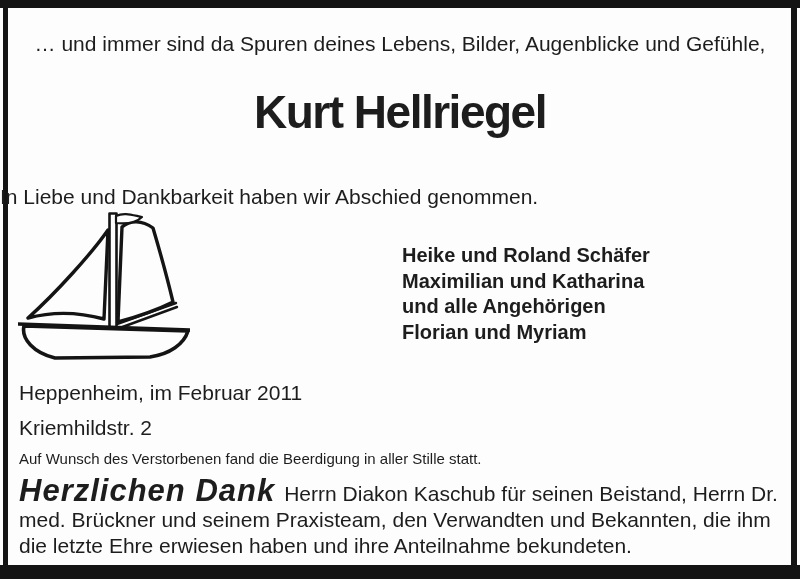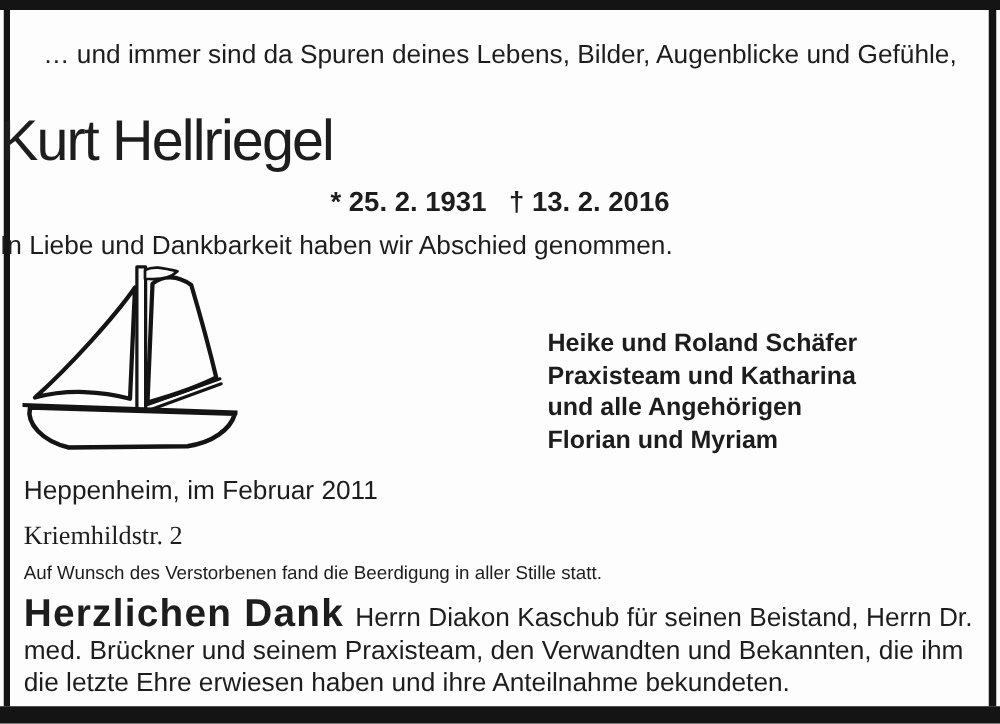--- a/index.html
+++ b/index.html
@@ -21,69 +21,66 @@
   .frame-bottom{position:absolute;left:0;bottom:0;width:800px;height:14px;background:var(--frame);}
   .frame-left{position:absolute;left:3px;top:8px;bottom:14px;width:5px;background:var(--frame);}
   .frame-right{position:absolute;right:3px;top:8px;bottom:14px;width:6px;background:var(--frame);}
 
   .epigraph{
     position:absolute;left:0;top:31px;width:100%;
     text-align:center;font-size:21px;line-height:25px;
   }
   .deceased-name{
     position:absolute;left:0;top:88px;width:100%;
-    text-align:left;font-size:46px;font-weight:normal;
+    text-align:center;font-size:46px;font-weight:bold;
     letter-spacing:-1.5px;line-height:48px;
   }
   .life-dates{
     position:absolute;left:0;top:149px;width:100%;
     text-align:center;font-size:22px;font-weight:bold;
   }
   .life-dates .birth{margin-right:18px;}
   .farewell{
     position:absolute;left:0;top:185px;width:100%;
     text-align:left;font-size:21px;
   }
   .boat{position:absolute;left:18px;top:211px;width:172px;height:152px;}
   .boat svg{width:100%;height:100%;}
   .mourners{
-    position:absolute;left:402px;top:263px;
-    font-size:20px;font-weight:bold;line-height:25.5px;margin-left:36px;
+    position:absolute;left:402px;top:243px;
+    font-size:20px;font-weight:bold;line-height:25.5px;
   }
   .place-date{position:absolute;left:19px;top:381px;font-size:21px;}
-  .address{position:absolute;left:19px;top:416px;font-size:21px;font-family:Liberation Serif, serif;}
+  .address{position:absolute;left:19px;top:416px;font-size:21px;}
   .burial{position:absolute;left:19px;top:450px;font-size:15px;}
   .thanks{
     position:absolute;left:19px;top:478px;width:770px;
     font-size:21px;line-height:26px;text-align:left;
   }
   .thanks-heading{
-    font-size:31px;font-weight:bold;
+    font-size:31px;font-weight:bold;font-style:italic;
     letter-spacing:1px;line-height:26px;margin-right:9px;
   }
 </style>
 </head>
 <body>
 
 <div class="page">
 
   <div class="frame-top"></div>
   <div class="frame-bottom"></div>
   <div class="frame-left"></div>
   <div class="frame-right"></div>
 
   <div class="epigraph">
     <div>… und immer sind da Spuren deines Lebens, Bilder, Augenblicke und Gefühle,</div>
   </div>
 
   <h1 class="deceased-name">Kurt Hellriegel</h1>
 
-  <div class="life-dates">
-    <span class="birth">* 25. 2. 1931</span><span class="death">† 13. 2. 2016</span>
-  </div>
 
   <div class="farewell">In Liebe und Dankbarkeit haben wir Abschied genommen.</div>
 
   <div class="boat">
     <svg viewBox="0 0 172 152" xmlns="http://www.w3.org/2000/svg" fill="none" stroke="#141414" stroke-linejoin="round" stroke-linecap="round">
 
       <path d="M90,19 C74,42 38,82 10,107 C36,100 64,102 86,108 Z" fill="#fdfdfd" stroke-width="3.4"></path>
 
       <path d="M104,16 C112,9 124,9 135,17 C143,44 150,70 155,91 C137,100 118,106 100,111 Z" fill="#fdfdfd" stroke-width="3.4"></path>
 
@@ -95,21 +92,21 @@
       <path d="M98,5 C106,1 114,4 124,6 C118,12 108,13 98,12 Z" fill="#fdfdfd" stroke-width="2.2"></path>
 
       <path d="M6,115 C3,128 16,142 37,147 L132,146 C152,143 166,133 170,120 Z" fill="#fdfdfd" stroke-width="3.6"></path>
 
       <path d="M0,113 L172,119" stroke-width="3.4"></path>
     </svg>
   </div>
 
   <div class="mourners">
     <div>Heike und Roland Schäfer</div>
-    <div>Praxisteam und Katharina</div>
+    <div>Maximilian und Katharina</div>
     <div>und alle Angehörigen</div>
     <div>Florian und Myriam</div>
   </div>
 
   <div class="place-date">Heppenheim, im Februar 2011</div>
 
   <div class="address">Kriemhildstr. 2</div>
 
   <div class="burial">Auf Wunsch des Verstorbenen fand die Beerdigung in aller Stille statt.</div>
 

